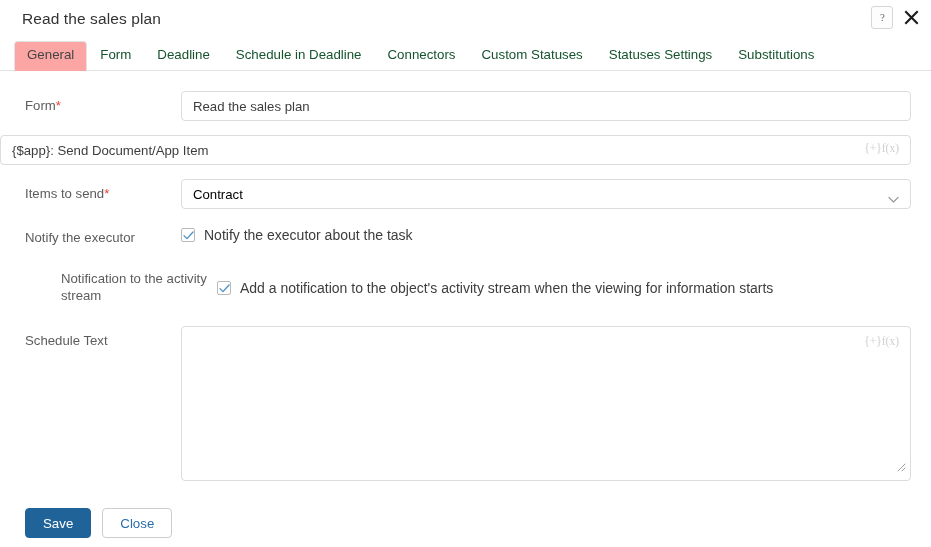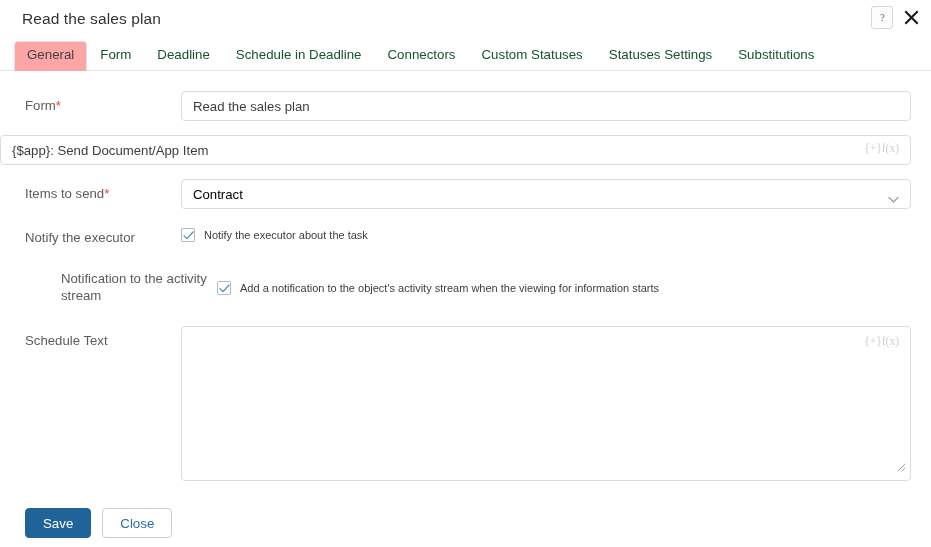--- a/index.html
+++ b/index.html
@@ -200,21 +200,21 @@
     background: #ffffff;
     margin-right: 9px;
     margin-top: 1px;
     display: flex;
     align-items: center;
     justify-content: center;
     cursor: pointer;
     box-sizing: border-box;
   }
   .check-label {
-    font-size: 11px;
+    font-size: 14px;
     color: #3d3d3d;
     line-height: 17px;
     cursor: pointer;
     text-align: right;
   }
 
   .textarea {
     width: 100%;
     height: 155px;
     box-sizing: border-box;

